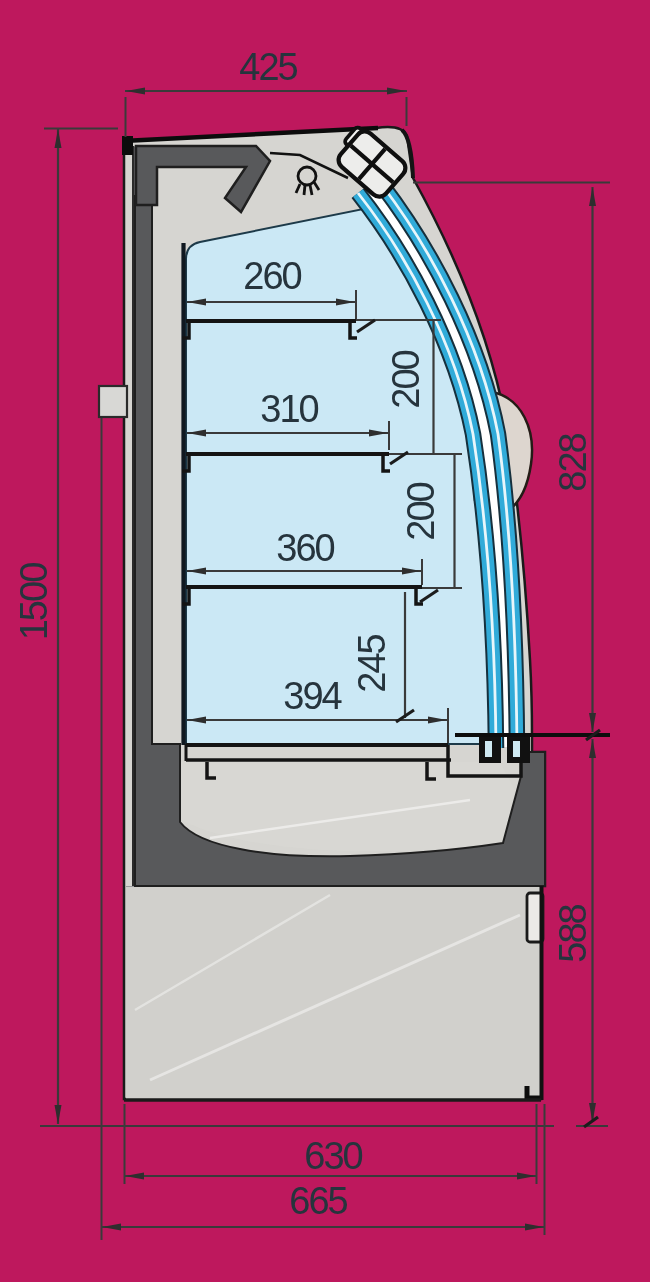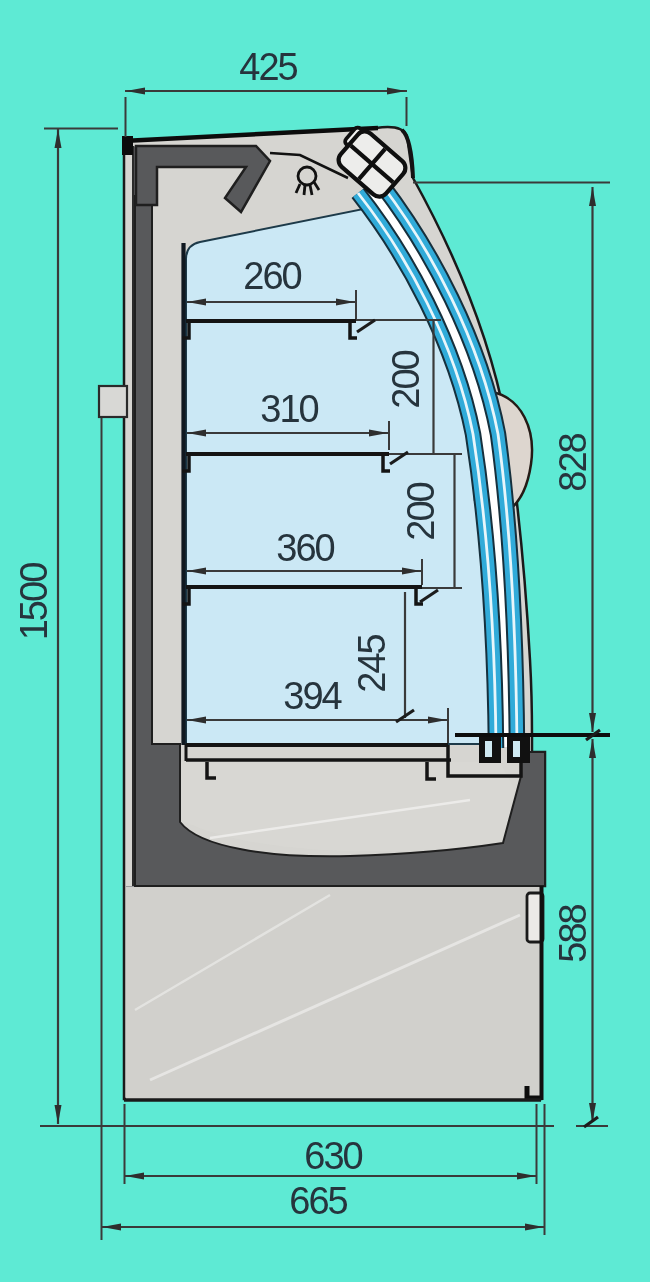--- a/index.html
+++ b/index.html
@@ -1,16 +1,16 @@
 <!DOCTYPE html>
 <html><head>
 <meta charset="utf-8">
 <style>
   html,body{margin:0;padding:0;background:#ffffff;}
-  .wrap{width:650px;height:1282px;position:relative;overflow:hidden;background:#5eead4;}
+  .wrap{width:650px;height:1282px;position:relative;overflow:hidden;background:#be185d;}
   text{font-family:"Liberation Sans", sans-serif;}
   .dt{font-size:38px;letter-spacing:-2px;fill:#26343d;}
 </style>
 </head>
 <body>
 
 <div class="wrap">
 <svg width="650" height="1282" viewBox="0 0 650 1282" xmlns="http://www.w3.org/2000/svg">
 
 <path d="M124,141 L376,128 Q402,124 407,136 L413,178

